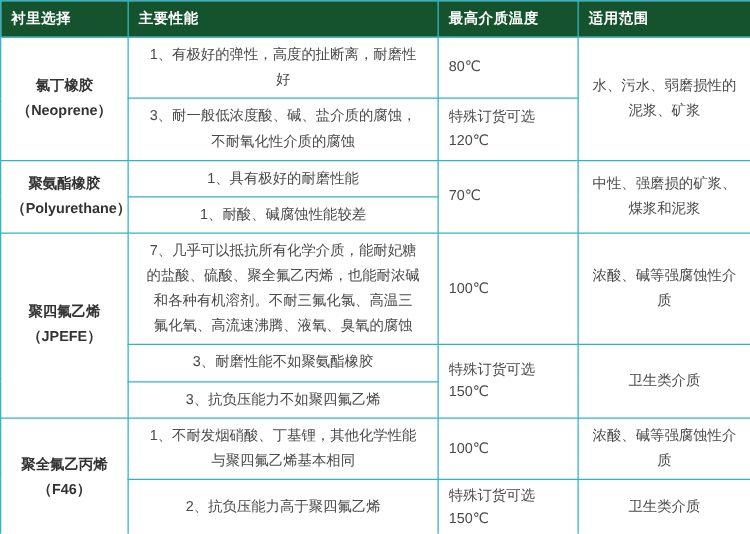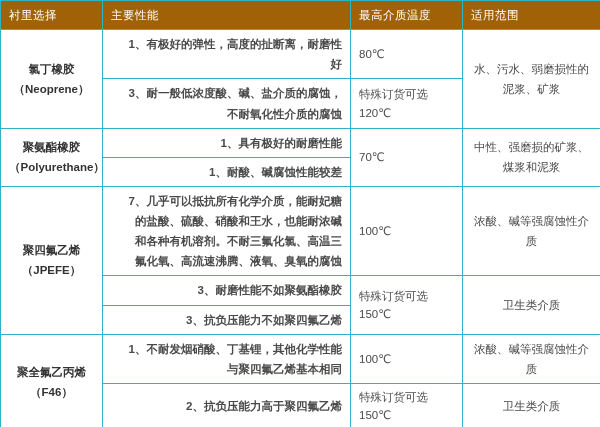--- a/index.html
+++ b/index.html
@@ -27,42 +27,41 @@
 
   #spec-table th, #spec-table td {
     border: 1px solid #2fb3c4;
     padding: 4px 8px;
     font-size: 11.5px;
     line-height: 1.75;
     vertical-align: middle;
     box-sizing: border-box;
   }
   thead th {
-    background: #a16207;
+    background: #14532d;
     color: #ffffff;
-    font-weight: normal;
+    font-weight: bold;
     font-size: 12px;
     text-align: left;
     padding: 8px 10px;
     border-color: #2fb3c4;
     letter-spacing: 0.5px;
   }
   thead th.th-center { text-align: left; }
 
   td.mat {
     text-align: center;
     font-weight: bold;
     color: #333333;
     font-size: 12px;
     line-height: 2.1;
   }
   td.prop {
-    text-align: right;
+    text-align: center;
     color: #4a4a4a;
-    font-weight: bold;
   }
   td.temp {
     text-align: left;
     color: #4a4a4a;
   }
   td.scope {
     text-align: center;
     color: #4a4a4a;
   }
   
@@ -142,21 +141,21 @@
       </td>
     </tr>
 
     <tr>
       <td class="mat" rowspan="3">
         <span class="ln">聚四氟乙烯</span>
         <span class="ln">（JPEFE）</span>
       </td>
       <td class="prop dashed-bottom">
         <span class="ln">7、几乎可以抵抗所有化学介质，能耐妃糖</span>
-        <span class="ln">的盐酸、硫酸、硝酸和王水，也能耐浓碱</span>
+        <span class="ln">的盐酸、硫酸、聚全氟乙丙烯，也能耐浓碱</span>
         <span class="ln">和各种有机溶剂。不耐三氟化氯、高温三</span>
         <span class="ln">氟化氧、高流速沸腾、液氧、臭氧的腐蚀</span>
       </td>
       <td class="temp dashed-bottom">
         <span class="ln">100℃</span>
       </td>
       <td class="scope dashed-bottom">
         <span class="ln">浓酸、碱等强腐蚀性介</span>
         <span class="ln">质</span>
       </td>

